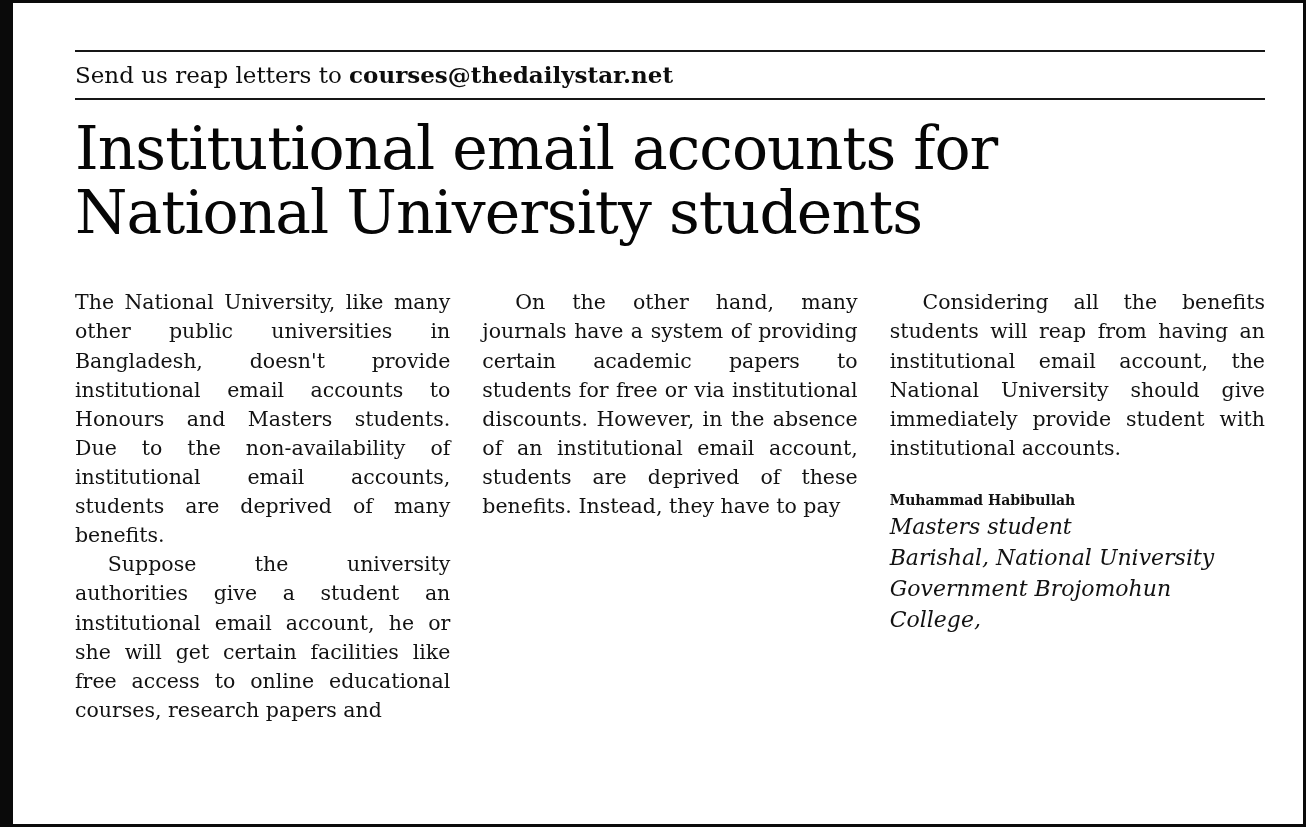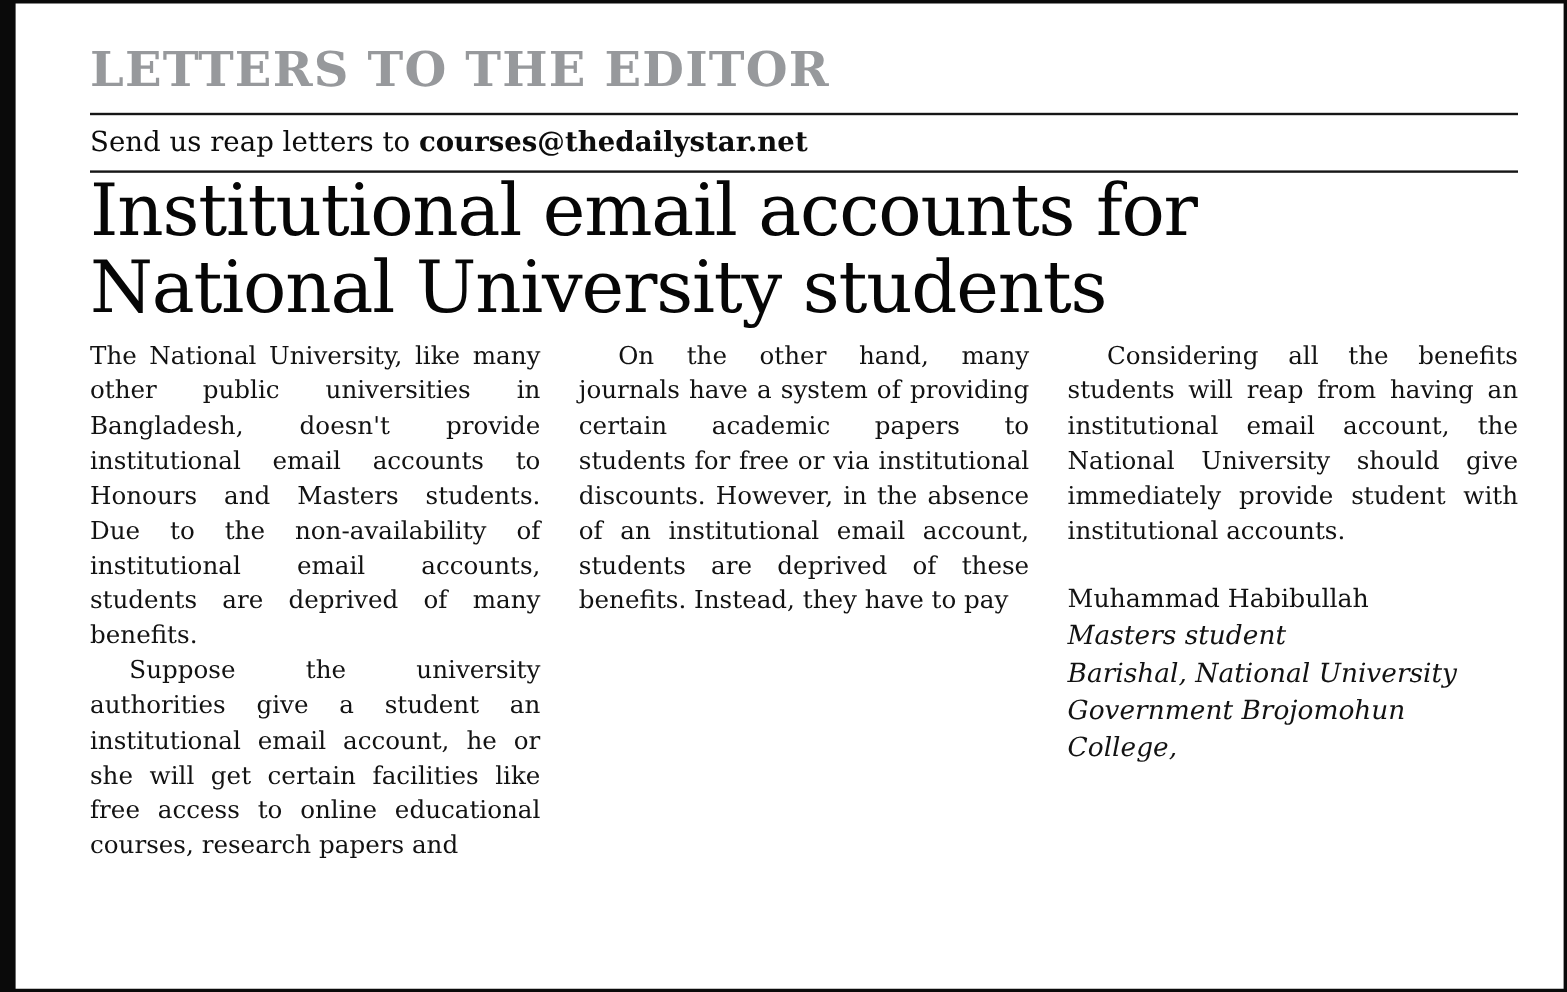--- a/index.html
+++ b/index.html
@@ -41,45 +41,45 @@
     font-family: "DejaVu Serif", serif;
   }
   .contact-line .email { font-weight: 700; }
   .headline {
     font-family: "DejaVu Serif", serif;
     font-weight: 500;
     font-size: 60px;
     line-height: 1.07;
     letter-spacing: -1px;
     color: #060606;
+    margin-top: 16px;
   }
   .columns {
-    margin-top: 10px;
+    margin-top: 44px;
     display: grid;
     grid-template-columns: 1fr 1fr 1fr;
     column-gap: 32px;
   }
   .col {
     font-size: 20.5px;
     line-height: 1.42;
     text-align: justify;
     color: #121212;
   }
   .col p.para { margin: 0; }
   .col p.para.indent { text-indent: 1.6em; }
   .signature { margin-top: 1.35em; text-align: left; }
-  .sig-name { font-weight: 400; font-size: 21px; }
+  .sig-name { font-weight: 700; font-size: 14px; }
   .sig-line { font-style: italic; font-size: 22px; }
 </style>
 </head>
 <body>
 
 <div class="page">
 
-  <h2 class="section-title">LETTERS TO THE EDITOR</h2>
 
   <hr class="rule">
 
   <div class="contact-line">
     <span>Send us reap letters to </span><span class="email">courses@thedailystar.net</span>
   </div>
 
   <hr class="rule" style="margin-top:0;">
 
   <h1 class="headline">Institutional email accounts for National University students</h1>

